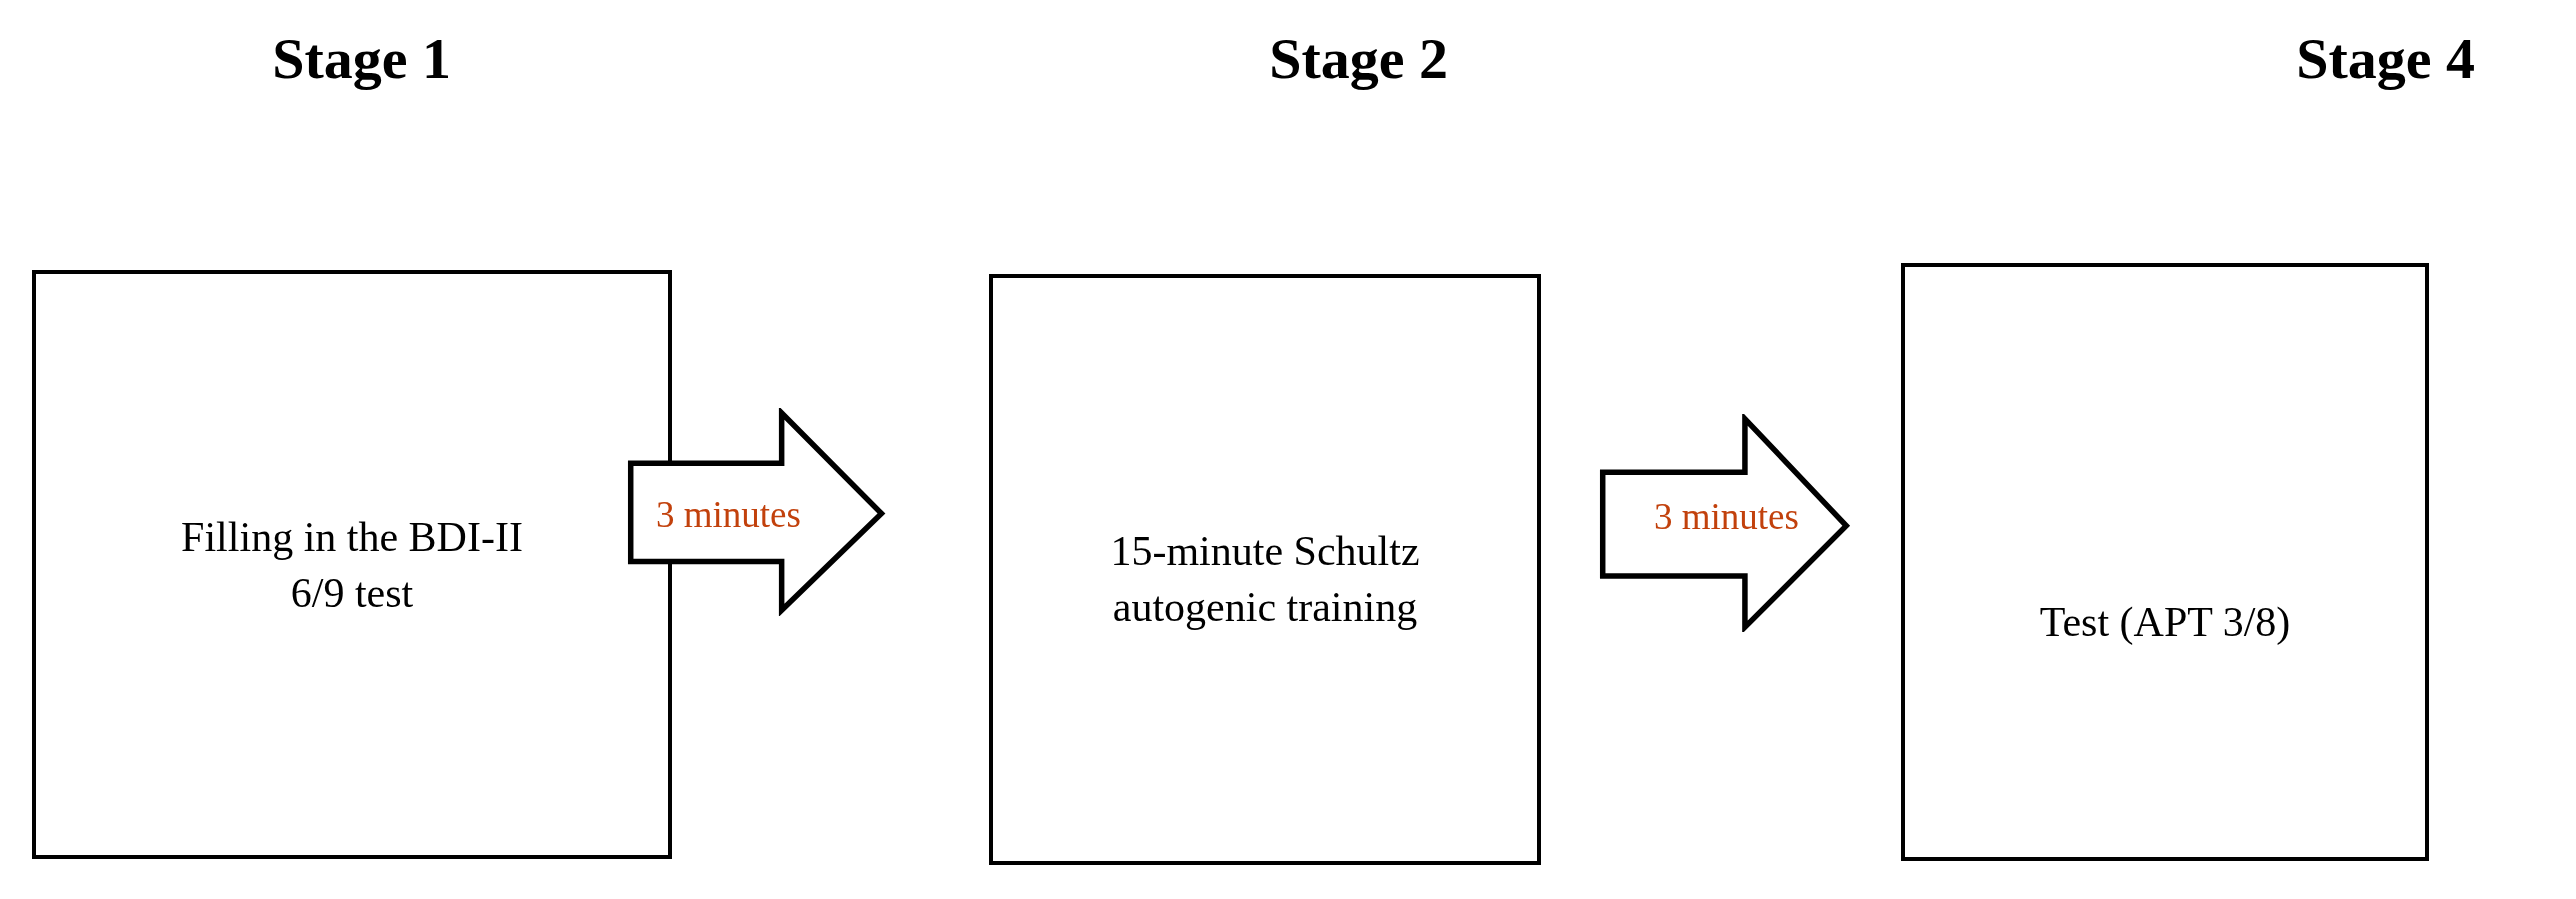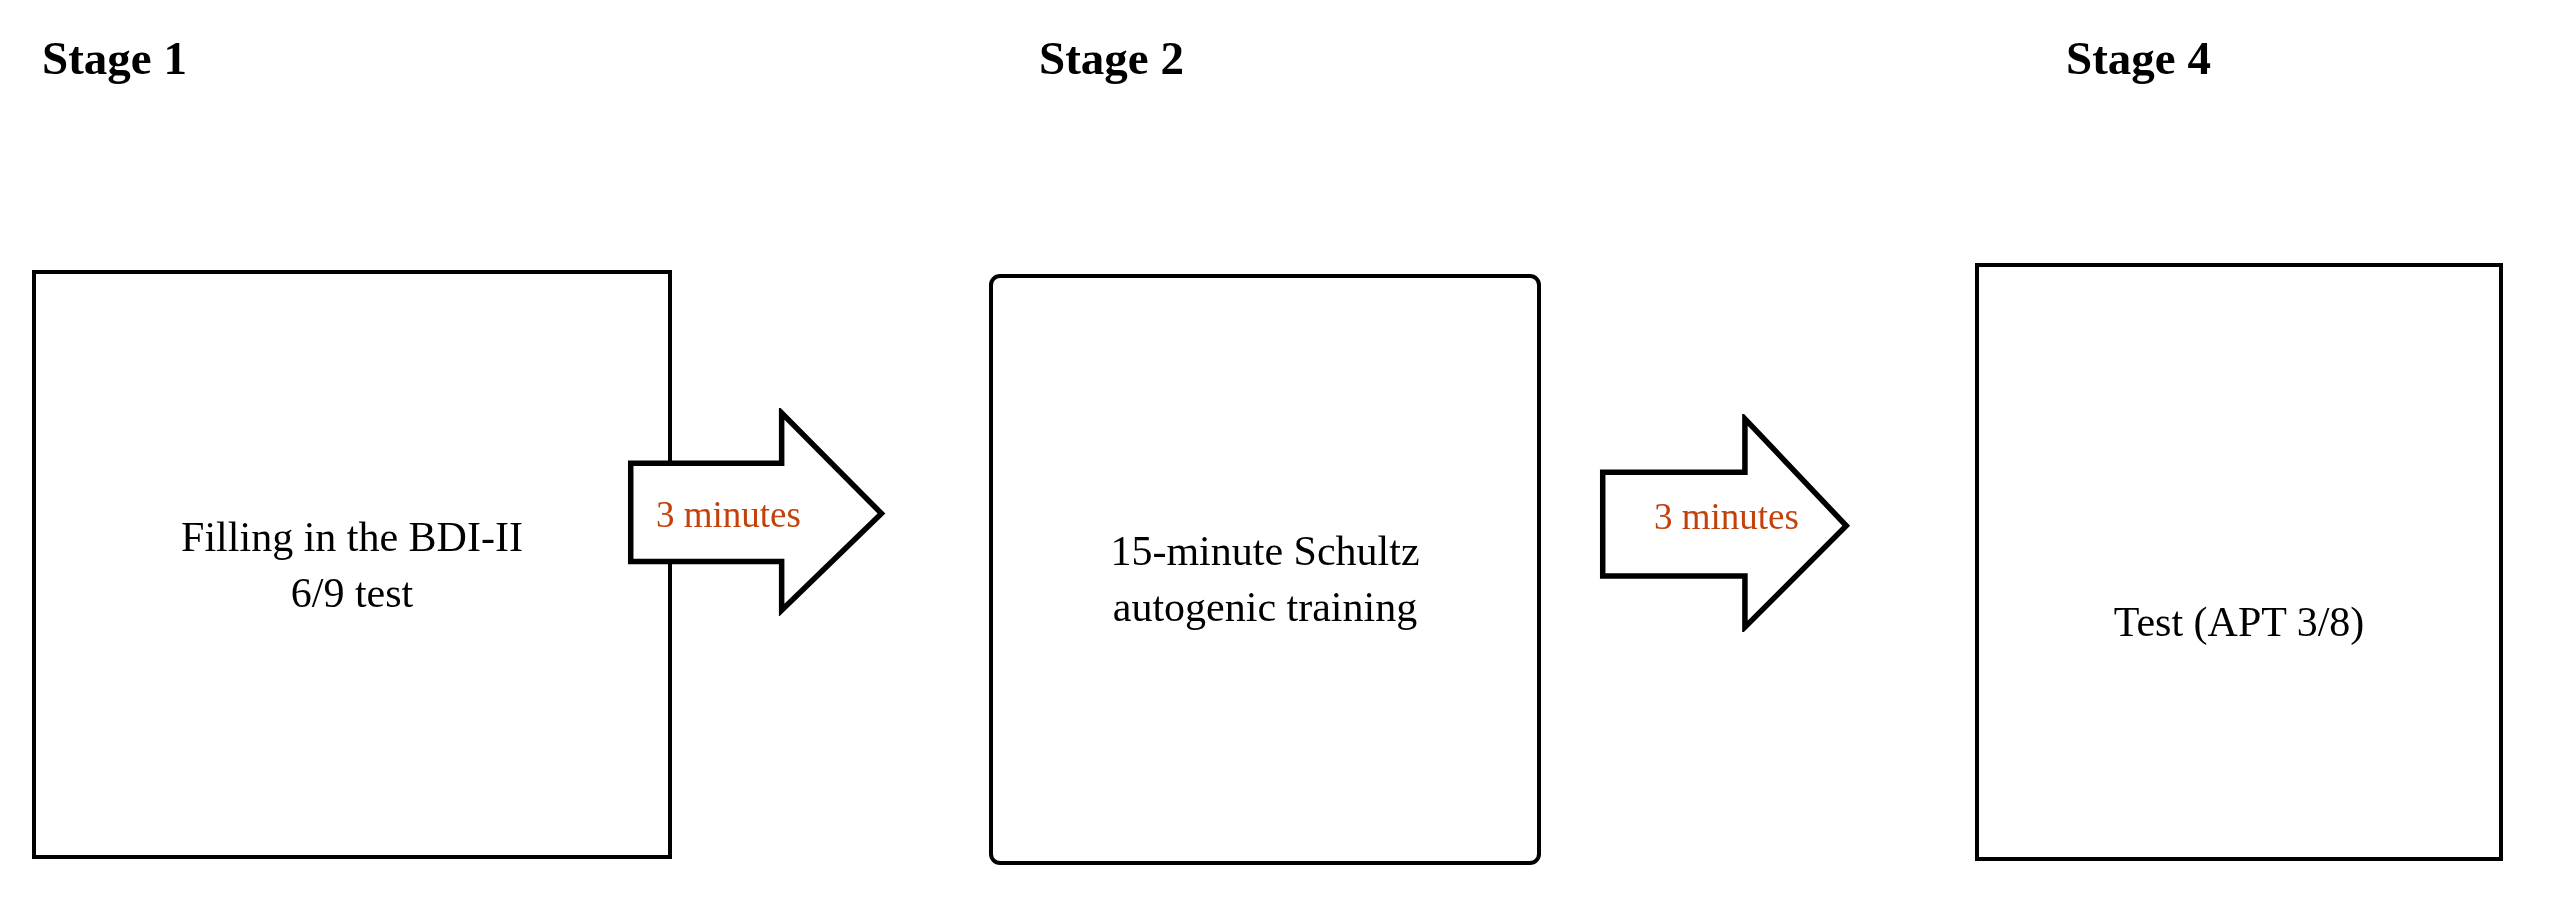--- a/index.html
+++ b/index.html
@@ -17,43 +17,43 @@
     position: relative;
     width: 2576px;
     height: 900px;
     background: #ffffff;
     overflow: hidden;
   }
   .stage-heading {
     position: absolute;
     top: 30px;
     width: 409px;
-    text-align: left;
+    text-align: right;
     font-weight: bold;
-    font-size: 47px;
+    font-size: 58px;
     line-height: 57px;
     color: #000000;
     white-space: nowrap;
   }
   .heading-1 { left: 42px; }
   .heading-2 { left: 1039px; }
   .heading-3 { left: 2066px; }
 
   .flow-box {
     position: absolute;
     box-sizing: border-box;
     border: 4.7px solid #000000;
     background: #ffffff;
     display: flex;
     align-items: center;
     justify-content: center;
   }
   .box-1 { left: 32px;   top: 270px; width: 640px; height: 589px; }
-  .box-2 { left: 989px; top: 274px; width: 552px; height: 591px; border-radius: 11px; }
-  .box-3 { left: 1975px; top: 263px; width: 528px; height: 598px; }
+  .box-2 { left: 989px; top: 274px; width: 552px; height: 591px; }
+  .box-3 { left: 1901px; top: 263px; width: 528px; height: 598px; }
 
   .box-text {
     text-align: center;
     font-size: 42px;
     line-height: 56px;
     color: #000000;
     width: 100%;
   }
   .box-2 .box-text { transform: translateY(9.4px); }
   .box-3 .box-text { transform: translateY(60px); }

